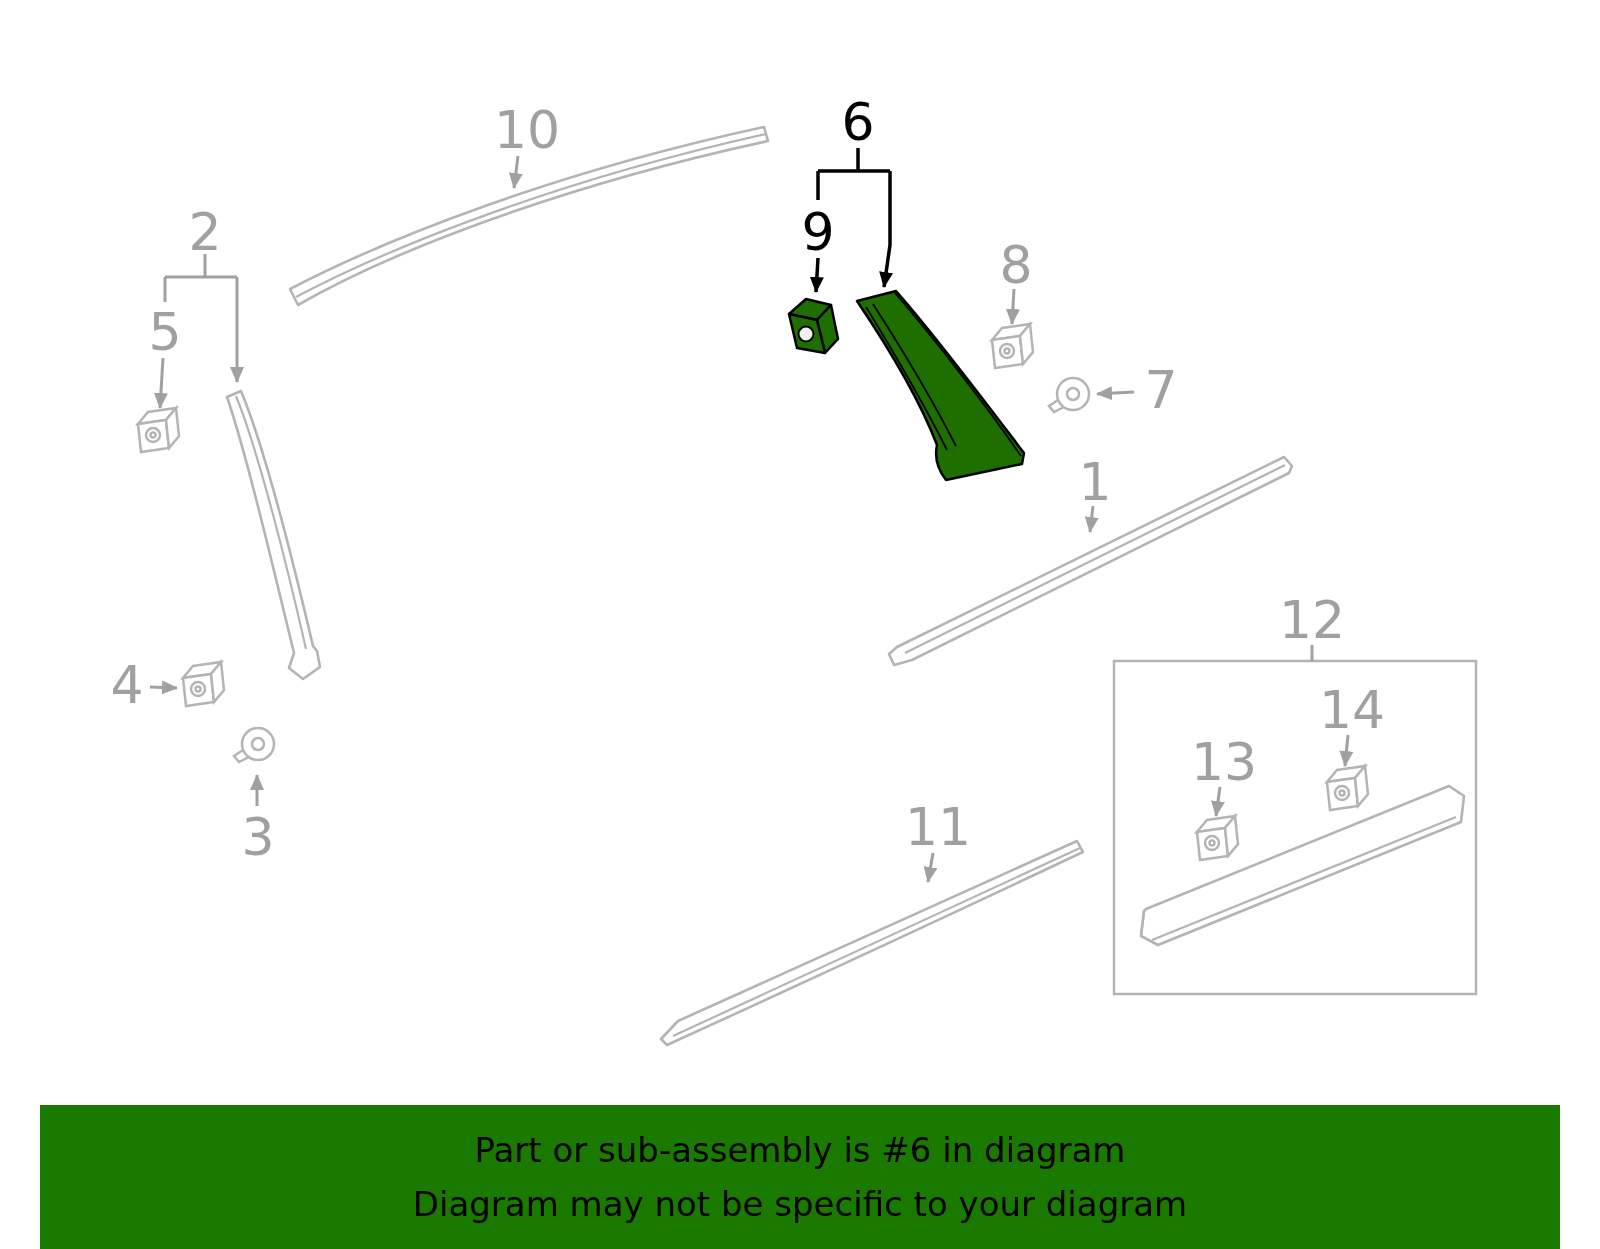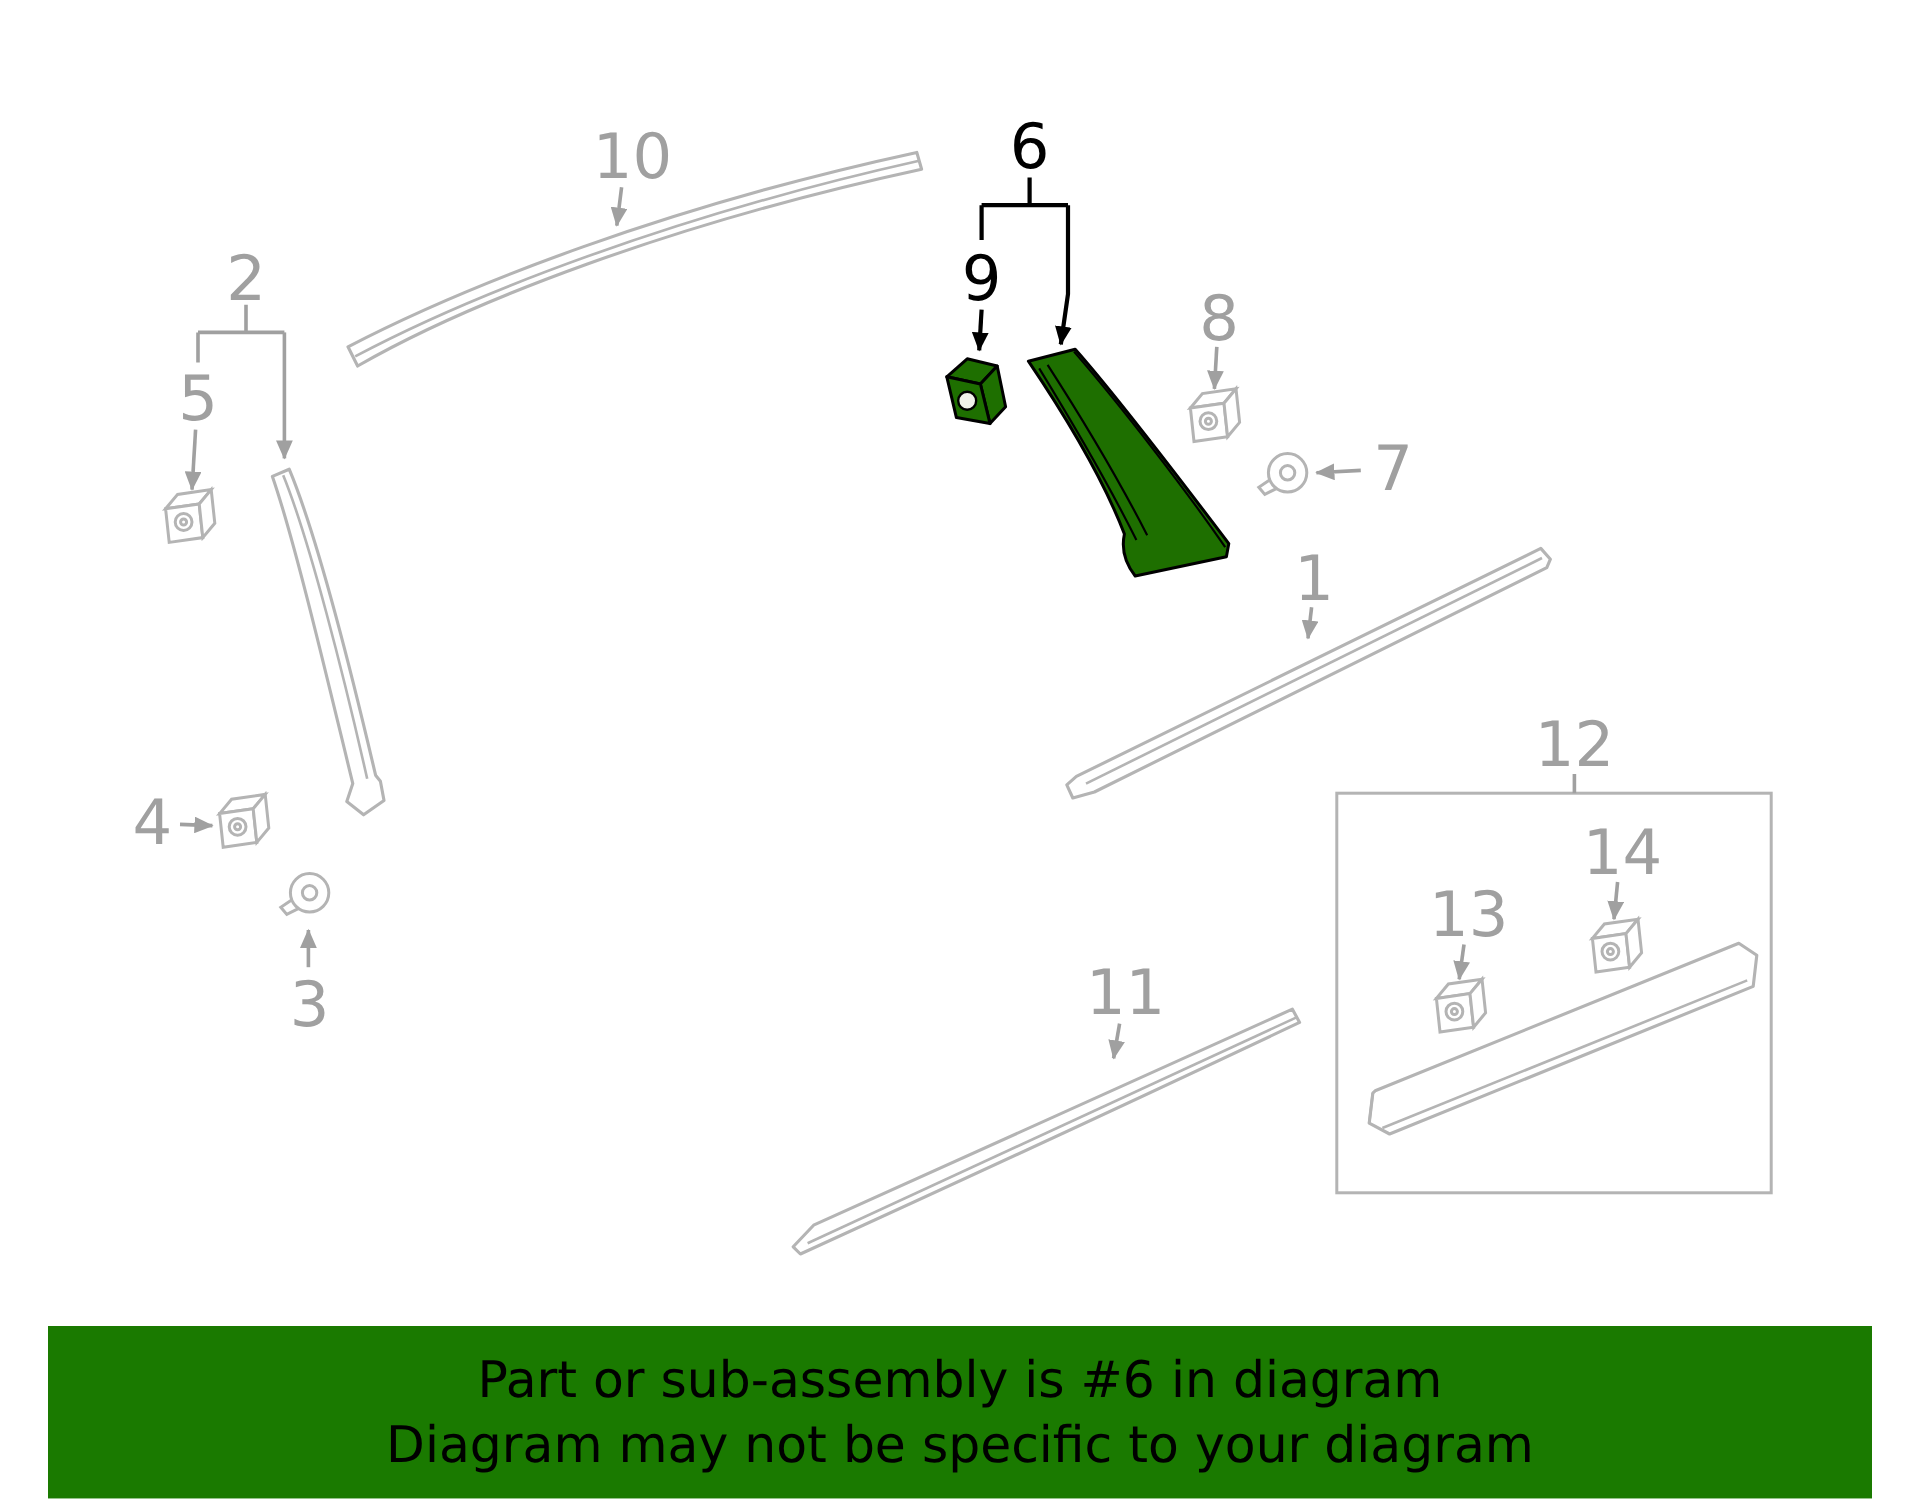--- a/index.html
+++ b/index.html
@@ -11,21 +11,21 @@
   .blabel{fill:#000000;font-size:52px;}
   .gray-part{fill:#ffffff;stroke:#b4b4b4;stroke-width:2.6;stroke-linejoin:round;}
   .gray-line{fill:none;stroke:#b4b4b4;stroke-width:2.2;}
   .lead{fill:none;stroke:#a0a0a0;stroke-width:3;}
   .lead-black{fill:none;stroke:#000000;stroke-width:3.5;}
   .green-part path{fill:#1e6f00;stroke:#000;stroke-width:2.5;stroke-linejoin:round;}
   .green-main{fill:#1e6f00;stroke:#000;stroke-width:2.5;stroke-linejoin:round;}
   .green-inner{fill:none;stroke:#000;stroke-width:1.8;}
   .banner{position:absolute;left:40px;top:1105px;width:1520px;height:144px;background:#1a7a00;
           display:flex;flex-direction:column;justify-content:center;align-items:center;color:#000;}
-  .banner div{font-size:42px;line-height:54px;white-space:nowrap;}
+  .banner div{font-size:34px;line-height:54px;white-space:nowrap;}
 </style>
 </head>
 <body>
 
 <div class="page">
 
   <svg width="1600" height="1105" viewBox="0 0 1600 1105">
     <defs>
       <marker id="ag" markerUnits="userSpaceOnUse" markerWidth="18" markerHeight="14" refX="15" refY="7" orient="auto">
           <path d="M0,0 L16,7 L0,14 Z" fill="#a0a0a0"></path>

